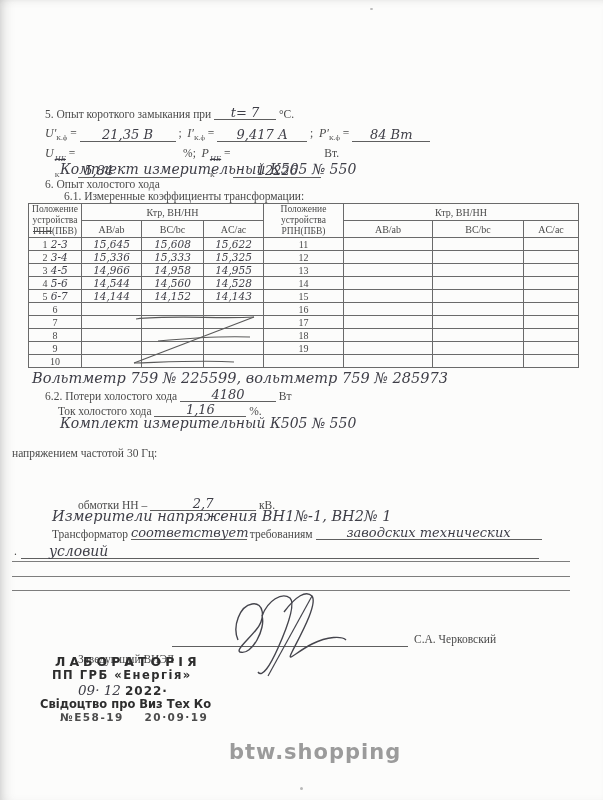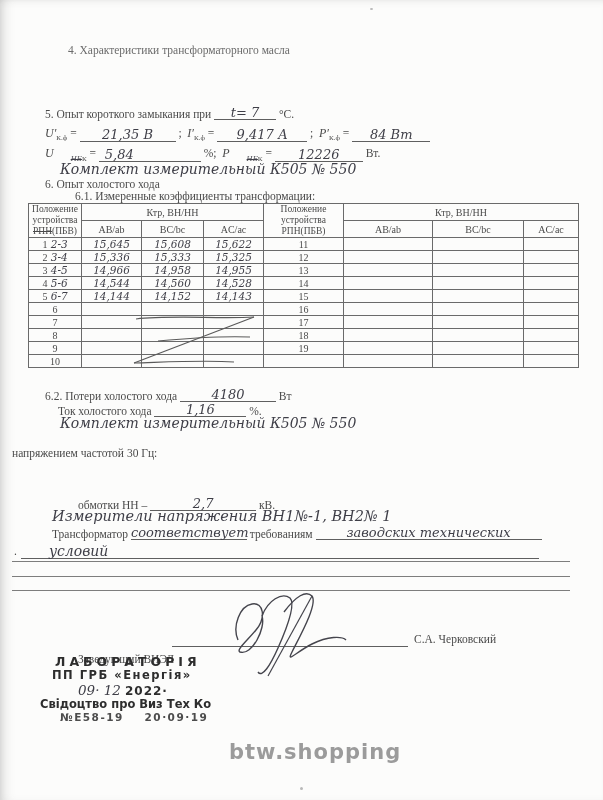--- a/index.html
+++ b/index.html
@@ -5,21 +5,21 @@
   html,body{margin:0;padding:0;background:#ffffff;}
   .page{position:relative;width:603px;height:800px;background:#fcfcfb;overflow:hidden;
         font-family:"Liberation Serif",serif;color:#474747;
         box-shadow:inset 10px 0 14px -10px rgba(70,70,70,.35), inset 0 6px 10px -8px rgba(120,120,120,.25);}
   .abs{position:absolute;white-space:nowrap;}
   .print{font-size:11.5px;color:#4a4a4a;}
   .faint{color:#6b6b6b;}
   .hw{font-family:"DejaVu Serif",serif;font-style:italic;color:#3e3e47;}
   .blank{display:inline-block;border-bottom:1px solid #5f5f5f;text-align:center;vertical-align:bottom;line-height:13px;}
   sub{font-size:7px;} sup{font-size:7px;}
-  .stack{display:inline-flex;flex-direction:row;vertical-align:-4px;line-height:6px;font-size:7px;margin-left:17px;}
+  .stack{display:inline-flex;flex-direction:column;vertical-align:-4px;line-height:6px;font-size:7px;margin-left:1px;gap:10px;}
   .stack sup,.stack sub{font-size:7px;line-height:6px;}
   .struck{text-decoration:line-through;}
   .fsym i{font-size:12px;}
   
   table.ktr{position:absolute;left:28px;top:203px;width:550px;border-collapse:collapse;table-layout:fixed;
             font-size:10px;color:#4a4a4a;}
   table.ktr th,table.ktr td{border:1px solid #6a6a6a;padding:0 2px;height:12px;line-height:11px;text-align:center;overflow:hidden;}
   table.ktr th{font-weight:normal;}
   th.posh{text-align:left;font-size:9.5px;line-height:10.5px;padding-left:3px;}
   td.pos .pn,.pn{font-size:10px;color:#4a4a4a;font-family:"Liberation Serif",serif;font-style:normal;}
@@ -34,21 +34,20 @@
   .j1{word-spacing:5px;}
 </style>
 </head>
 <body>
 
 <div class="page">
 
   <div class="speck" style="left:370px;top:8px;width:3px;height:2px;"></div>
   <div class="speck" style="left:300px;top:787px;width:3px;height:3px;"></div>
 
-  <div class="abs print faint" style="left:68px;top:44px;">4.   Характеристики трансформаторного масла</div>
 
   <div class="abs print" style="left:45px;top:106px;">
     <span>5.   Опыт короткого замыкания при</span>
     <span class="blank hw" style="width:62px;font-size:13px;">t= 7</span>
     <span>°С.</span>
   </div>
 
   <div class="abs print" style="left:45px;top:126px;">
     <span class="fsym"><i>U′</i><sub>К.ф</sub> <span>=</span></span>
     <span class="blank hw" style="width:96px;font-size:13px;">21,35 В</span>
@@ -71,21 +70,21 @@
           <sup class="hw struck">НБ</sup>
           <sub>К</sub>
         </span> <span>=</span></span>
     <span class="blank hw" style="width:88px;font-size:13px;">12226</span>
     <span>Вт.</span>
   </div>
 
   <div class="abs hw" style="left:60px;top:161px;font-size:14px;">Комплект измерительный К505 № 550</div>
 
   <div class="abs print" style="left:45px;top:178px;">6.   Опыт холостого хода</div>
-  <div class="abs print" style="left:75px;top:190px;text-align:center;">6.1. Измеренные коэффициенты трансформации:</div>
+  <div class="abs print" style="left:64px;top:190px;text-align:center;">6.1. Измеренные коэффициенты трансформации:</div>
 
   <table class="ktr">
     <colgroup>
       <col style="width:53px">
         <col style="width:60px">
         <col style="width:62px">
         <col style="width:60px">
       <col style="width:80px">
         <col style="width:89px">
         <col style="width:91px">
@@ -215,20 +214,21 @@
       </tbody>
   </table>
 
   <svg class="overlay" width="603" height="800" viewBox="0 0 603 800">
     <path d="M136 319 C 170 315, 220 319, 254 317" fill="none" stroke="#5a5a5a" stroke-width="1.2"></path>
     <path d="M254 317 L 134 363" fill="none" stroke="#5a5a5a" stroke-width="1.2"></path>
     <path d="M134 363 C 168 362, 205 360, 234 362" fill="none" stroke="#5a5a5a" stroke-width="1.2"></path>
     <path d="M158 341 C 190 338, 225 336, 250 337" fill="none" stroke="#5a5a5a" stroke-width="1.1"></path>
   </svg>
 
+  <div class="abs hw" style="left:32px;top:370px;font-size:14.5px;">Вольтметр 759 № 225599, вольтметр 759 № 285973</div>
 
   <div class="abs print" style="left:45px;top:388px;">
     <span>6.2. Потери холостого хода</span>
     <span class="blank hw" style="width:96px;font-size:13px;">4180</span>
     <span>Вт</span>
   </div>
   <div class="abs print" style="left:58px;top:403px;">
     <span>Ток холостого хода</span>
     <span class="blank hw" style="width:92px;font-size:13px;">1,16</span>
     <span>%.</span>

